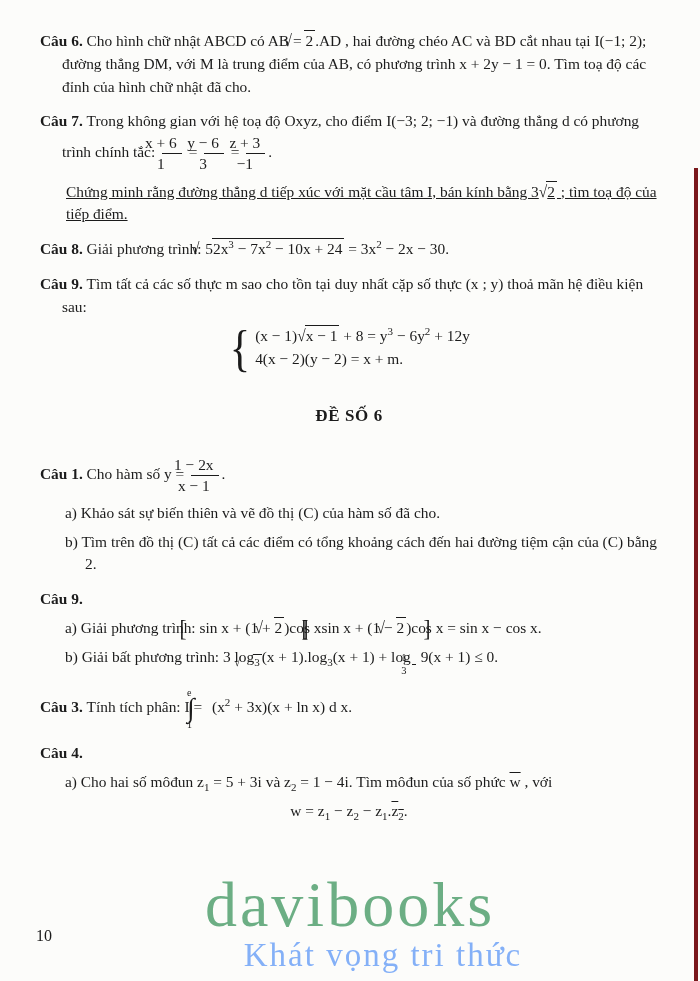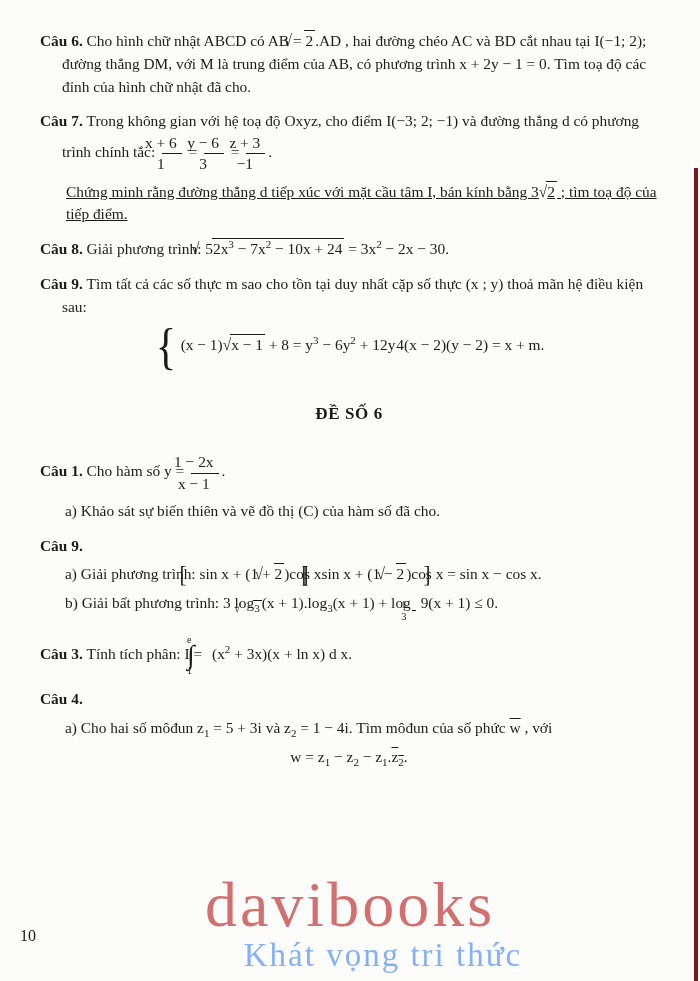--- a/index.html
+++ b/index.html
@@ -40,34 +40,34 @@
   .frac .den{display:block;padding:1px 5px 0;}
   .subfrac{display:inline-block;vertical-align:-12px;font-size:10.5px;line-height:1.1;text-align:center;margin:0 1px;}
   .subfrac .num{display:block;border-bottom:1px solid #1b1b1b;padding:0 2px;}
   .subfrac .den{display:block;padding:0 2px;}
   .brk{font-size:21px;line-height:1;vertical-align:-2px;display:inline-block;transform:scaleY(1.1);}
   .intg{display:inline-flex;flex-direction:column;align-items:center;vertical-align:middle;line-height:1;margin:0 3px;}
   .intg .isign{font-size:27px;line-height:.8;}
   .intg .lim{font-size:10px;line-height:1;}
   .system{display:inline-flex;align-items:center;text-align:left;}
   .sysbrace{font-size:50px;font-weight:300;line-height:.85;margin-right:3px;transform:scaleX(.85);}
-  .syslines{display:inline-flex;flex-direction:row;gap:1px;}
+  .syslines{display:inline-flex;flex-direction:column;gap:1px;}
   .sysline{display:block;}
   .ovl{text-decoration:overline;}
   .footer-pagenum{
-    position:absolute;left:20px;bottom:36px;font-size:16px;z-index:2;
+    position:absolute;left:36px;bottom:36px;font-size:16px;z-index:2;
   }
   .watermark{
     position:absolute;left:0;right:0;bottom:6px;
     text-align:center;z-index:5;pointer-events:none;
     opacity:.62;
   }
   .wm1{
     font-size:64px;line-height:1;letter-spacing:3px;
-    color:#b91c1c;font-family:"Liberation Serif",serif;
+    color:#15803d;font-family:"Liberation Serif",serif;
   }
   .wm2{
     font-size:33px;line-height:1.15;letter-spacing:2px;
     color:#3b82f6;margin-left:66px;font-family:"Liberation Serif",serif;
   }
 </style>
 </head>
 <body>
 
 <div class="page">
@@ -80,20 +80,21 @@
       <div class="blk center"><span class="system">
           <span class="sysbrace">{</span>
           <span class="syslines">
             <span class="sysline"><span class="t">(x − 1)</span><span class="sqrt"><span class="rad">√</span><span class="rcand"><span class="t">x − 1</span></span></span><span class="t"> + 8 = y</span><sup class="sp">3</sup><span class="t"> − 6y</span><sup class="sp">2</sup><span class="t"> + 12y</span></span>
             <span class="sysline"><span class="t">4(x − 2)(y − 2) = x + m.</span></span>
           </span>
         </span></div>
       <div class="blk heading">ĐỀ SỐ 6</div>
       <div class="blk cau"><span class="bld">Câu 1. </span><span class="t">Cho hàm số y = </span><span class="frac"><span class="num">1 − 2x</span><span class="den">x − 1</span></span><span class="t">.</span></div>
       <div class="blk item"><span class="t">a) Khảo sát sự biến thiên và vẽ đồ thị (C) của hàm số đã cho.</span></div>
+      <div class="blk item"><span class="t">b) Tìm trên đồ thị (C) tất cả các điểm có tổng khoảng cách đến hai đường tiệm cận của (C) bằng 2.</span></div>
       <div class="blk cau"><span class="bld">Câu 9.</span></div>
       <div class="blk item"><span class="t">a) Giải phương trình: </span><span class="brk">[</span><span class="t">sin x + (1 + </span><span class="sqrt"><span class="rad">√</span><span class="rcand">2</span></span><span class="t">)cos x</span><span class="brk">]</span><span class="brk">[</span><span class="t">sin x + (1 − </span><span class="sqrt"><span class="rad">√</span><span class="rcand">2</span></span><span class="t">)cos x</span><span class="brk">]</span><span class="t"> = sin x − cos x.</span></div>
       <div class="blk item"><span class="t">b) Giải bất phương trình: 3 log</span><sub class="sb"><span class="sqrt"><span class="rad">√</span><span class="rcand">3</span></span></sub><span class="t">(x + 1).log</span><sub class="sb">3</sub><span class="t">(x + 1) + log</span><span class="subfrac"><span class="num">1</span><span class="den">3</span></span><span class="t"> 9(x + 1) ≤ 0.</span></div>
       <div class="blk cau"><span class="bld">Câu 3. </span><span class="t">Tính tích phân: I = </span><span class="intg">
           <span class="lim">e</span>
           <span class="isign">∫</span>
           <span class="lim">1</span>
         </span><span class="t">(x</span><sup class="sp">2</sup><span class="t"> + 3x)(x + ln x) d x.</span></div>
       <div class="blk cau"><span class="bld">Câu 4.</span></div>
       <div class="blk item"><span class="t">a) Cho hai số môđun z</span><sub class="sb">1</sub><span class="t"> = 5 + 3i và z</span><sub class="sb">2</sub><span class="t"> = 1 − 4i. Tìm môđun của số phức </span><span class="ovl">w</span><span class="t"> , với</span></div>

